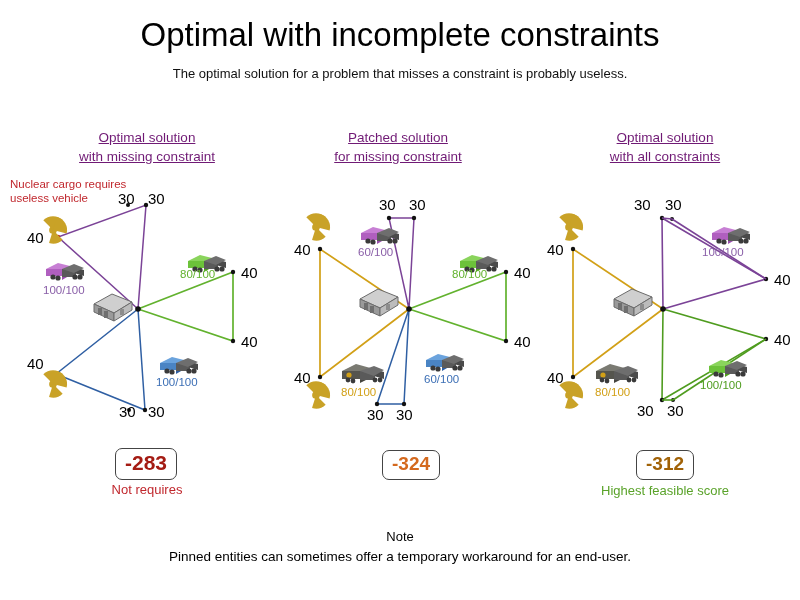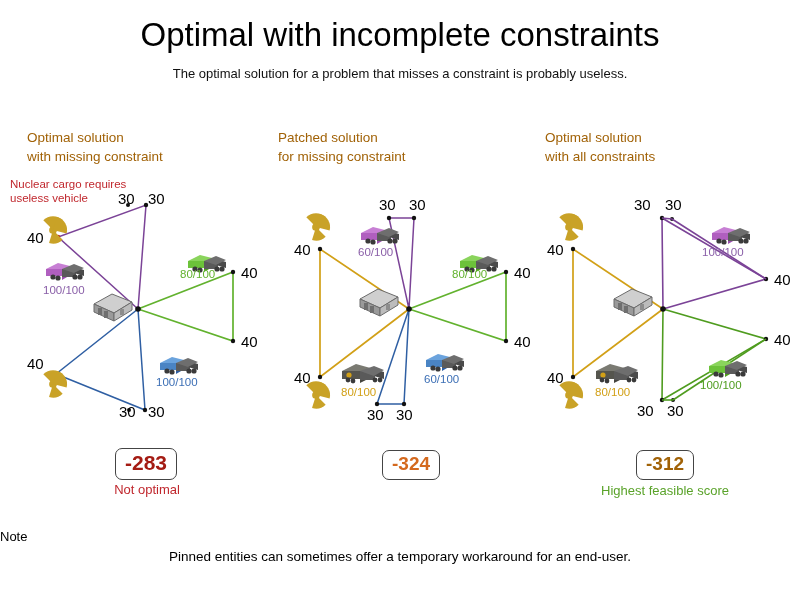--- a/index.html
+++ b/index.html
@@ -17,22 +17,22 @@
     position:absolute;left:0;top:16px;width:800px;
     text-align:center;font-size:33px;font-weight:400;letter-spacing:0px;
     color:#000;
   }
   .subtitle{
     position:absolute;left:0;top:66px;width:800px;
     text-align:center;font-size:13px;color:#111;
   }
 
   .panel-head{
-    position:absolute;font-size:13.5px;color:#a16207;
-    line-height:19px;width:240px;
+    position:absolute;text-align:center;font-size:13.5px;color:#701a75;
+    line-height:19px;width:240px;text-decoration:underline;
   }
   .panel-head .l2{display:block;}
 
   .warn{
     position:absolute;font-size:11.5px;color:#c0272d;line-height:14px;
     width:160px;
   }
 
   .score-box{
     position:absolute;
@@ -42,21 +42,21 @@
     font-size:21px;font-weight:bold;
     text-align:center;
     padding:2px 9px 4px 9px;
     box-sizing:border-box;
   }
   .score-cap{
     position:absolute;text-align:center;font-size:13px;width:260px;
   }
 
   .note-title{
-    position:absolute;left:0;top:529px;width:800px;
+    position:absolute;left:0;top:529px;width:800px;text-align:center;
     font-size:13px;color:#000;
   }
   .note-text{
     position:absolute;left:0;top:549px;width:800px;text-align:center;
     font-size:13.5px;color:#000;
   }
 
   svg{position:absolute;left:0;top:0;width:800px;height:600px;overflow:visible;}
 
   .num{
@@ -391,21 +391,21 @@
   <div class="num" style="left:634px;top:196px;">30</div>
   <div class="num" style="left:665px;top:196px;">30</div>
   <div class="num" style="left:547px;top:241px;">40</div>
   <div class="num" style="left:547px;top:369px;">40</div>
   <div class="num" style="left:774px;top:271px;">40</div>
   <div class="num" style="left:774px;top:331px;">40</div>
   <div class="num" style="left:637px;top:402px;">30</div>
   <div class="num" style="left:667px;top:402px;">30</div>
 
   <div class="score-box" style="left:115px;top:448px;color:#a41b13;text-align:right;">-283</div>
-  <div class="score-cap" style="left:17px;top:482px;color:#c0272d;">Not optimal</div>
+  <div class="score-cap" style="left:17px;top:482px;color:#c0272d;">Not requires</div>
 
   <div class="score-box" style="left:382px;top:450px;color:#d4691e;font-size:19px;">-324</div>
 
   <div class="score-box" style="left:636px;top:450px;color:#a16207;font-size:19px;">-312</div>
   <div class="score-cap" style="left:535px;top:483px;color:#5aa32a;">Highest feasible score</div>
 
   <div class="note-title">Note</div>
   <div class="note-text">Pinned entities can sometimes offer a temporary workaround for an end-user.</div>
 
 </div>

